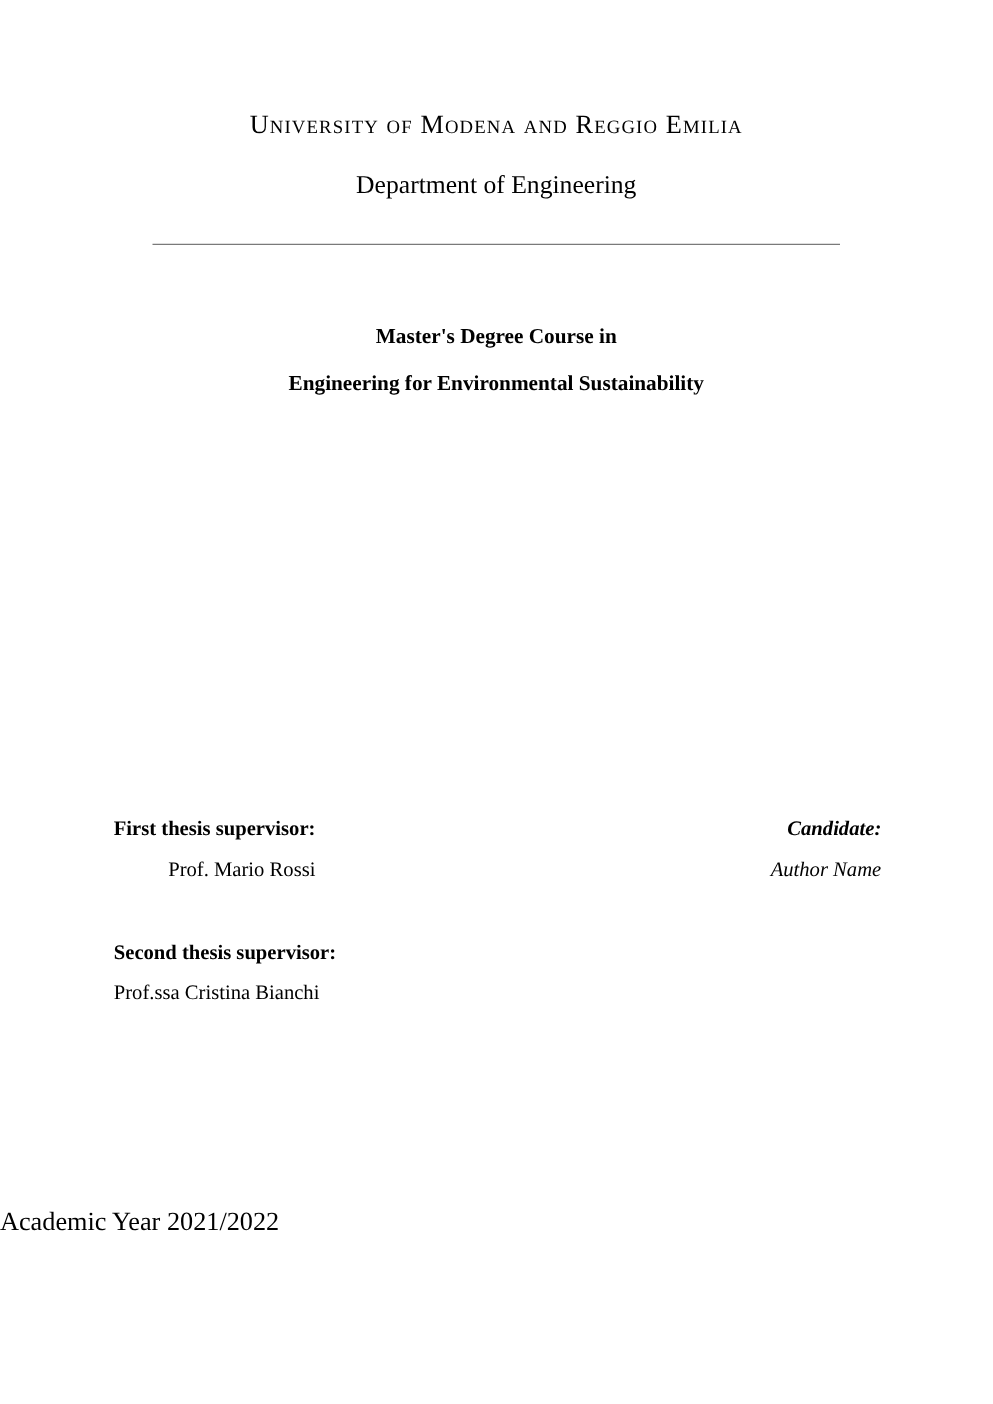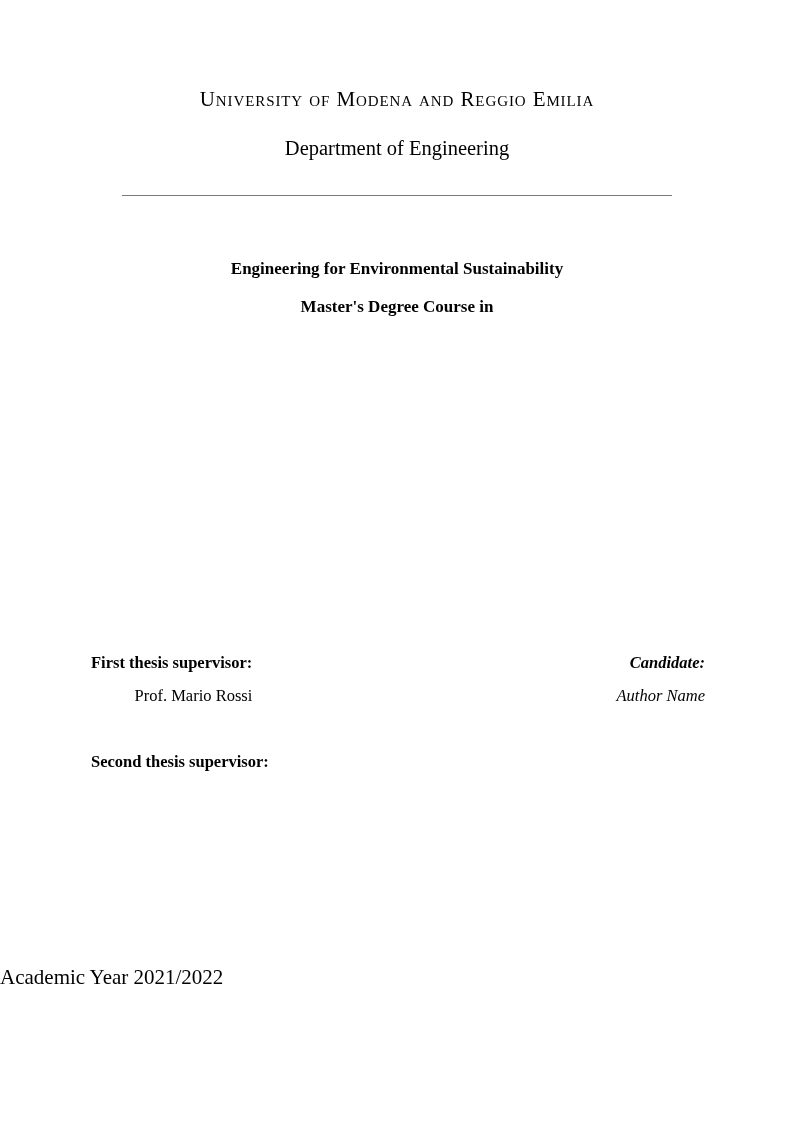--- a/index.html
+++ b/index.html
@@ -151,22 +151,22 @@
 <div class="page">
 
   <div class="header-block">
     <div class="university-name">University of Modena and Reggio Emilia</div>
     <div class="department-name">Department of Engineering</div>
   </div>
 
   <div class="title-rule"></div>
 
   <div class="degree-block">
+    <div class="degree-line">Master's Degree Course in</div>
     <div class="degree-line">Engineering for Environmental Sustainability</div>
-    <div class="degree-line">Master's Degree Course in</div>
   </div>
 
 
   <div class="people-block">
 
     <div class="people-row">
 
       <div class="people-col-left">
         <div class="person-role">First thesis supervisor:</div>
         <div class="person-name">Prof.  Mario Rossi</div>
@@ -174,19 +174,20 @@
 
       <div class="people-col-right">
         <div class="person-role">Candidate:</div>
         <div class="person-name">Author Name</div>
       </div>
 
     </div>
 
     <div class="supervisor-second">
       <div class="person-role">Second thesis supervisor:</div>
+      <div class="person-name">Prof.ssa Cristina Bianchi</div>
     </div>
 
   </div>
 
   <div class="academic-year">Academic Year 2021/2022</div>
 
 </div>
 
 </body></html>

